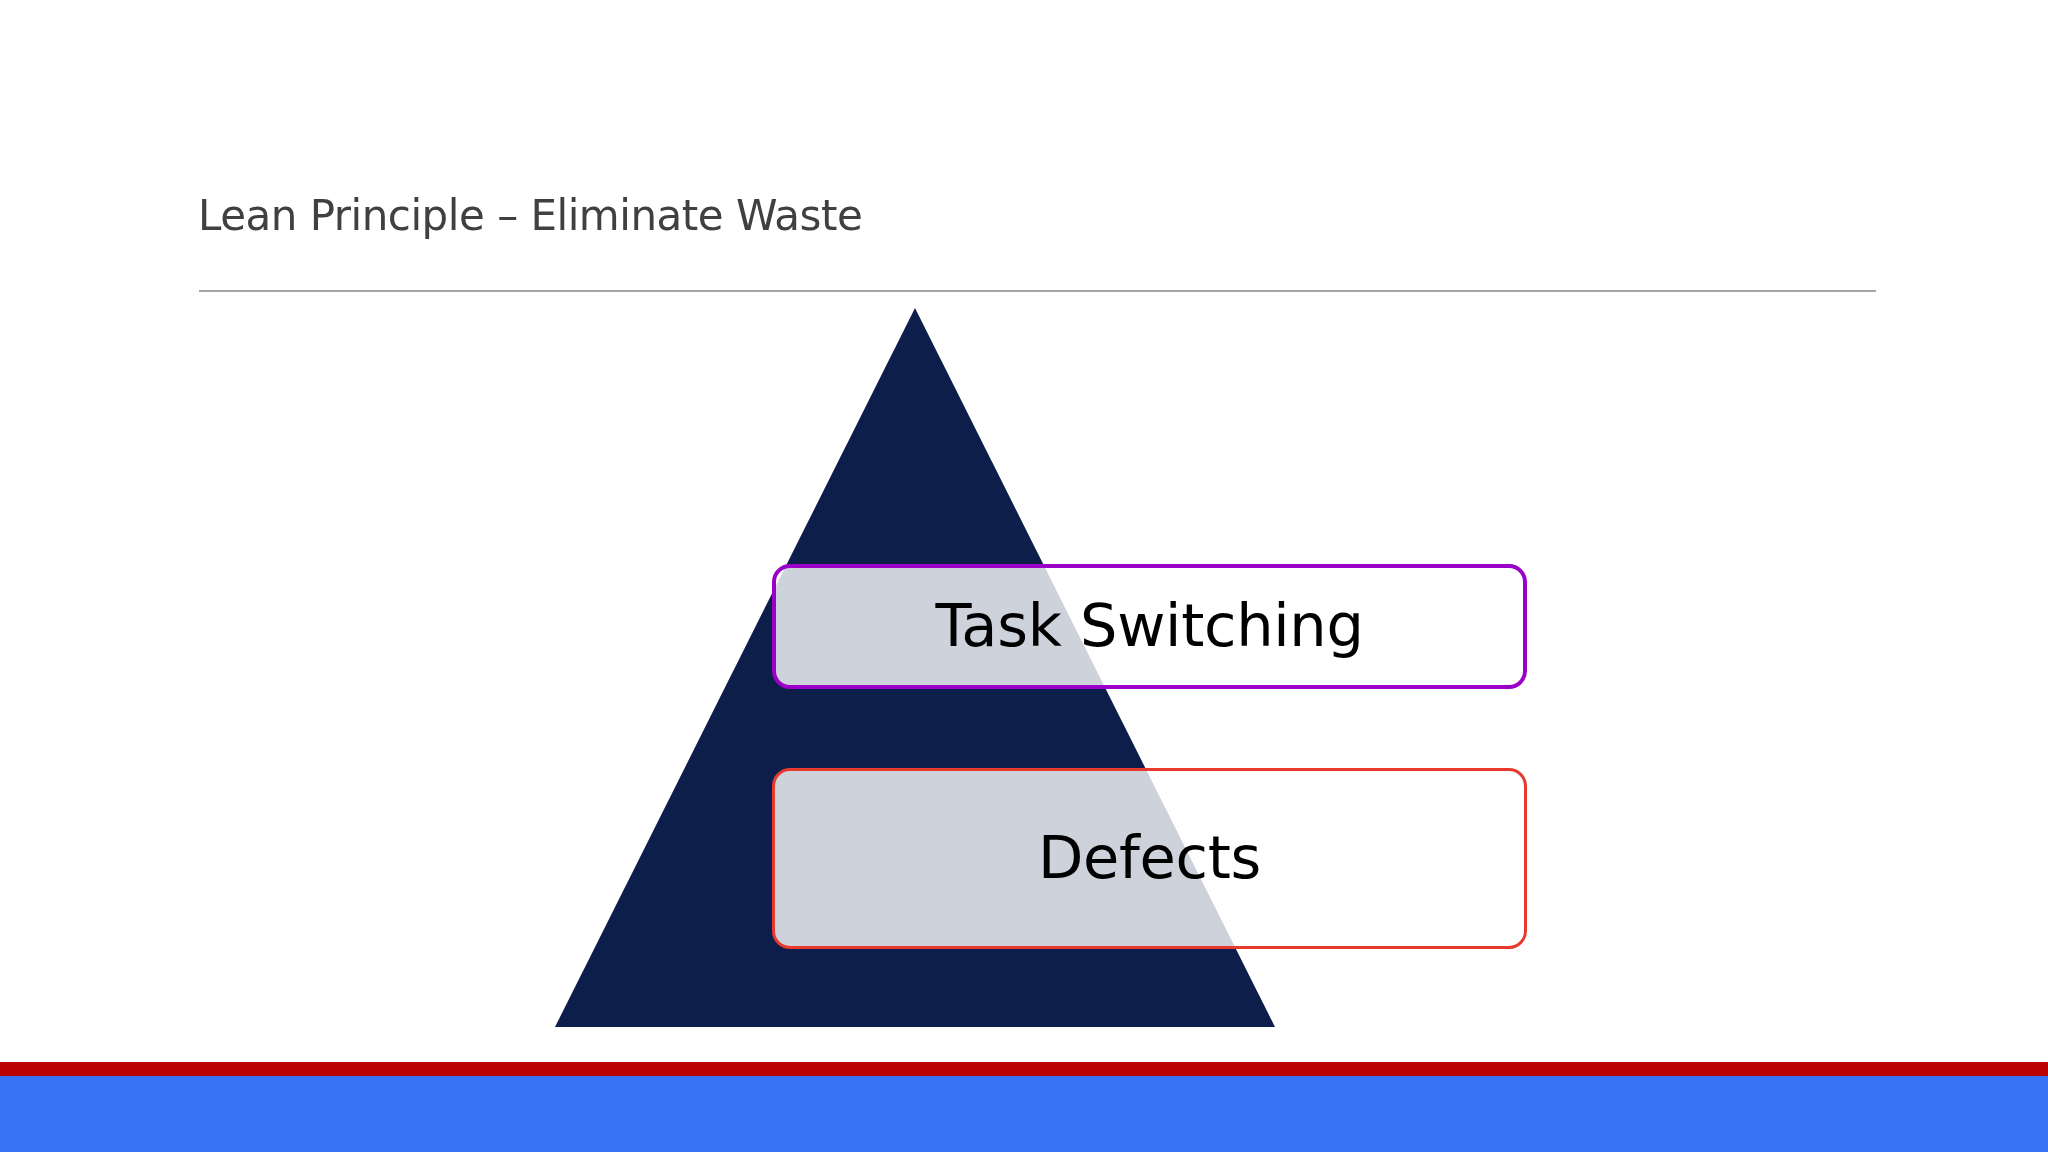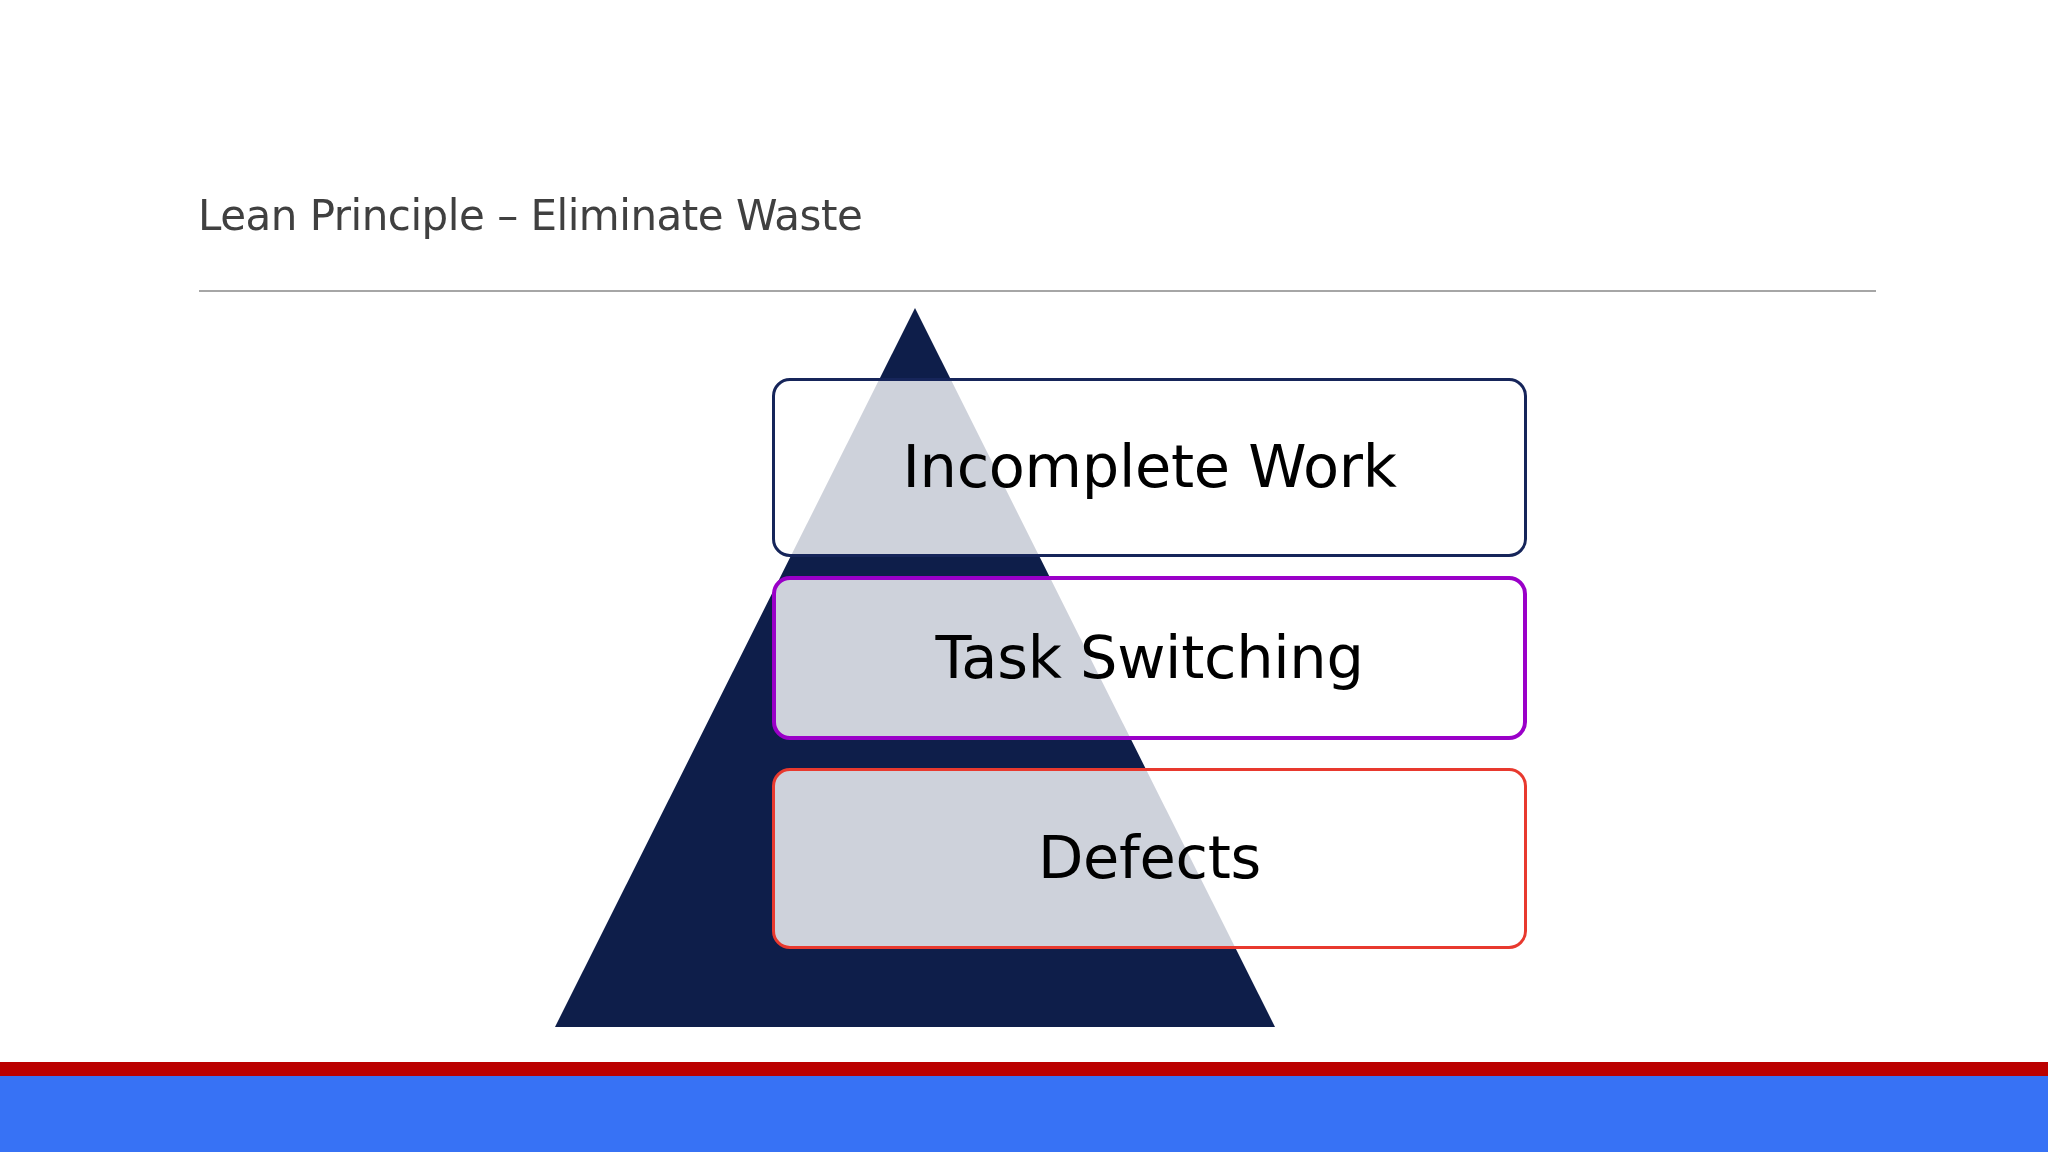--- a/index.html
+++ b/index.html
@@ -81,22 +81,22 @@
     text-align: center;
     white-space: nowrap;
     letter-spacing: -0.3px;
   }
   #layer-box-0 {
     top: 378px;
     height: 179px;
     border: 3px solid #16255a;
   }
   #layer-box-1 {
-    top: 576px;
-    height: 164px;
+    top: 564px;
+    height: 125px;
     border: 4px solid #9a00c8;
   }
   #layer-box-2 {
     top: 768px;
     height: 181px;
     border: 3px solid #ef4444;
   }
 
   
   #footer-rule-red {
@@ -126,23 +126,20 @@
   <div id="title-rule" style="background: rgb(166, 166, 166);"></div>
 
   <div id="pyramid-area">
 
     <svg id="pyramid-svg" viewBox="0 0 2048 740" preserveAspectRatio="none">
       <polygon id="pyramid-polygon" points="915,12 1275,731 555,731" fill="#0e1e4a"></polygon>
     </svg>
 
   </div>
 
-  <div class="layer-box" id="layer-box-0" style="border-color: rgb(22, 37, 90); background: rgba(255, 255, 255, 0.8);">
-    <span class="layer-label" style="color: rgb(0, 0, 0);">Incomplete Work</span>
-  </div>
 
   <div class="layer-box" id="layer-box-1" style="border-color: rgb(154, 0, 200); background: rgba(255, 255, 255, 0.8);">
     <span class="layer-label" style="color: rgb(0, 0, 0);">Task Switching</span>
   </div>
 
   <div class="layer-box" id="layer-box-2" style="border-color: rgb(232, 57, 46); background: rgba(255, 255, 255, 0.8);">
     <span class="layer-label" style="color: rgb(0, 0, 0);">Defects</span>
   </div>
 
   <div id="footer-rule-red" style="background: rgb(187, 0, 0);"></div>

